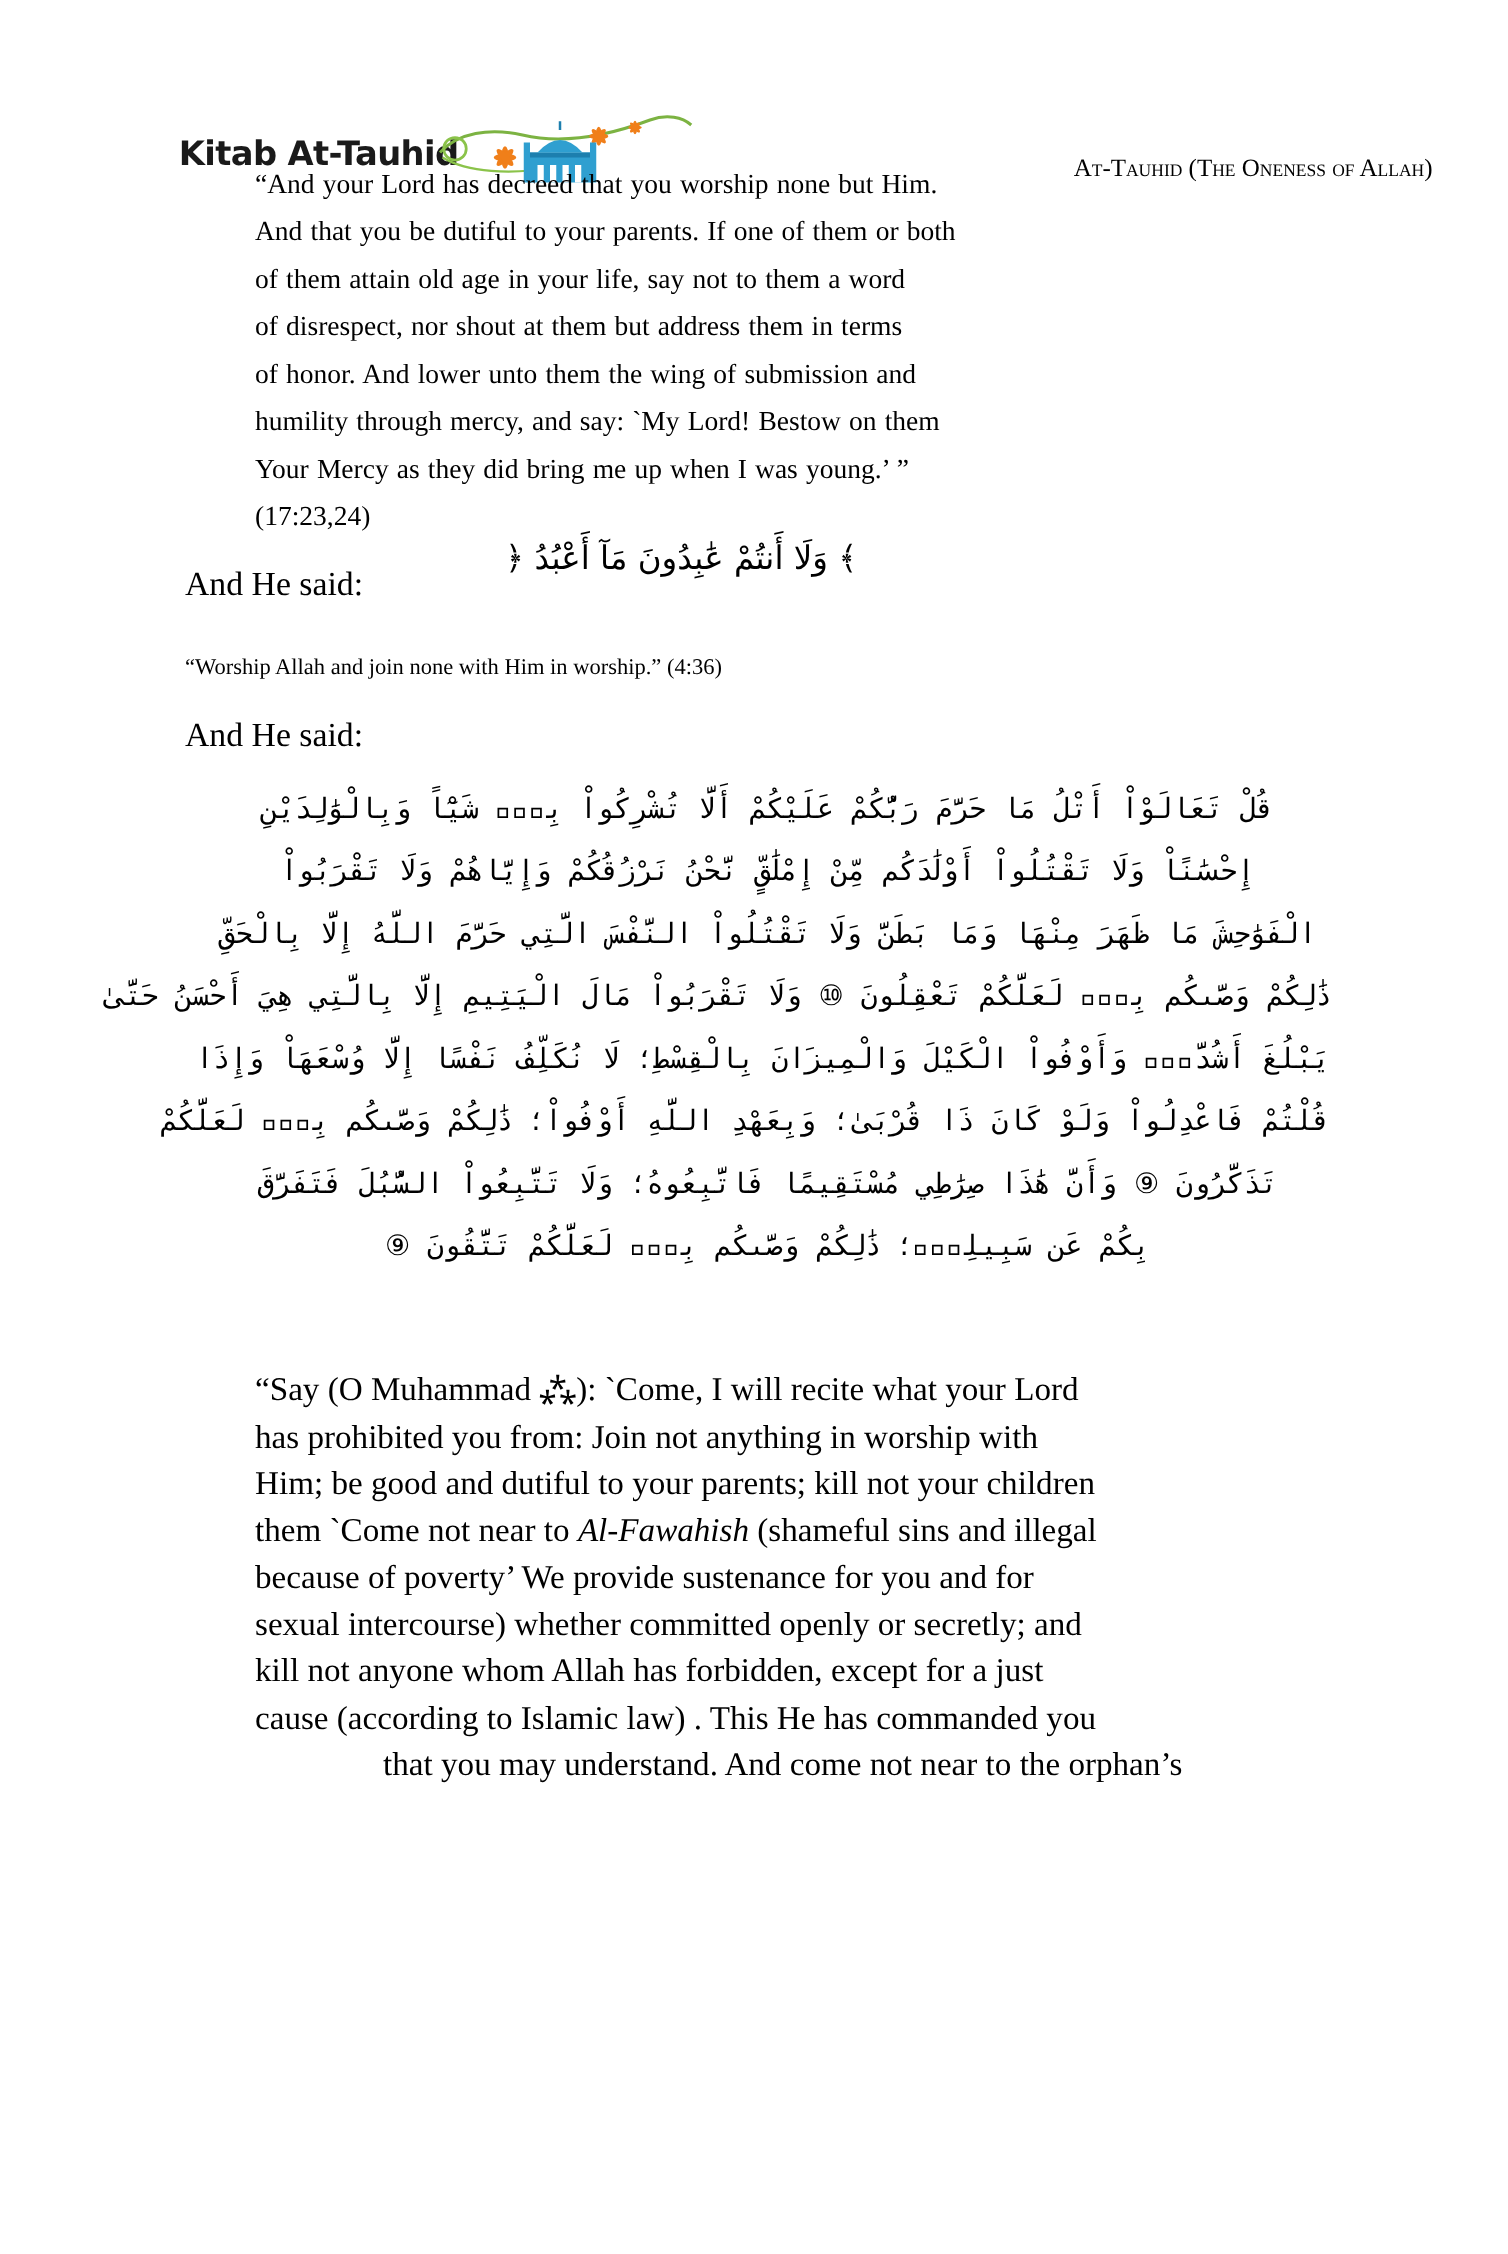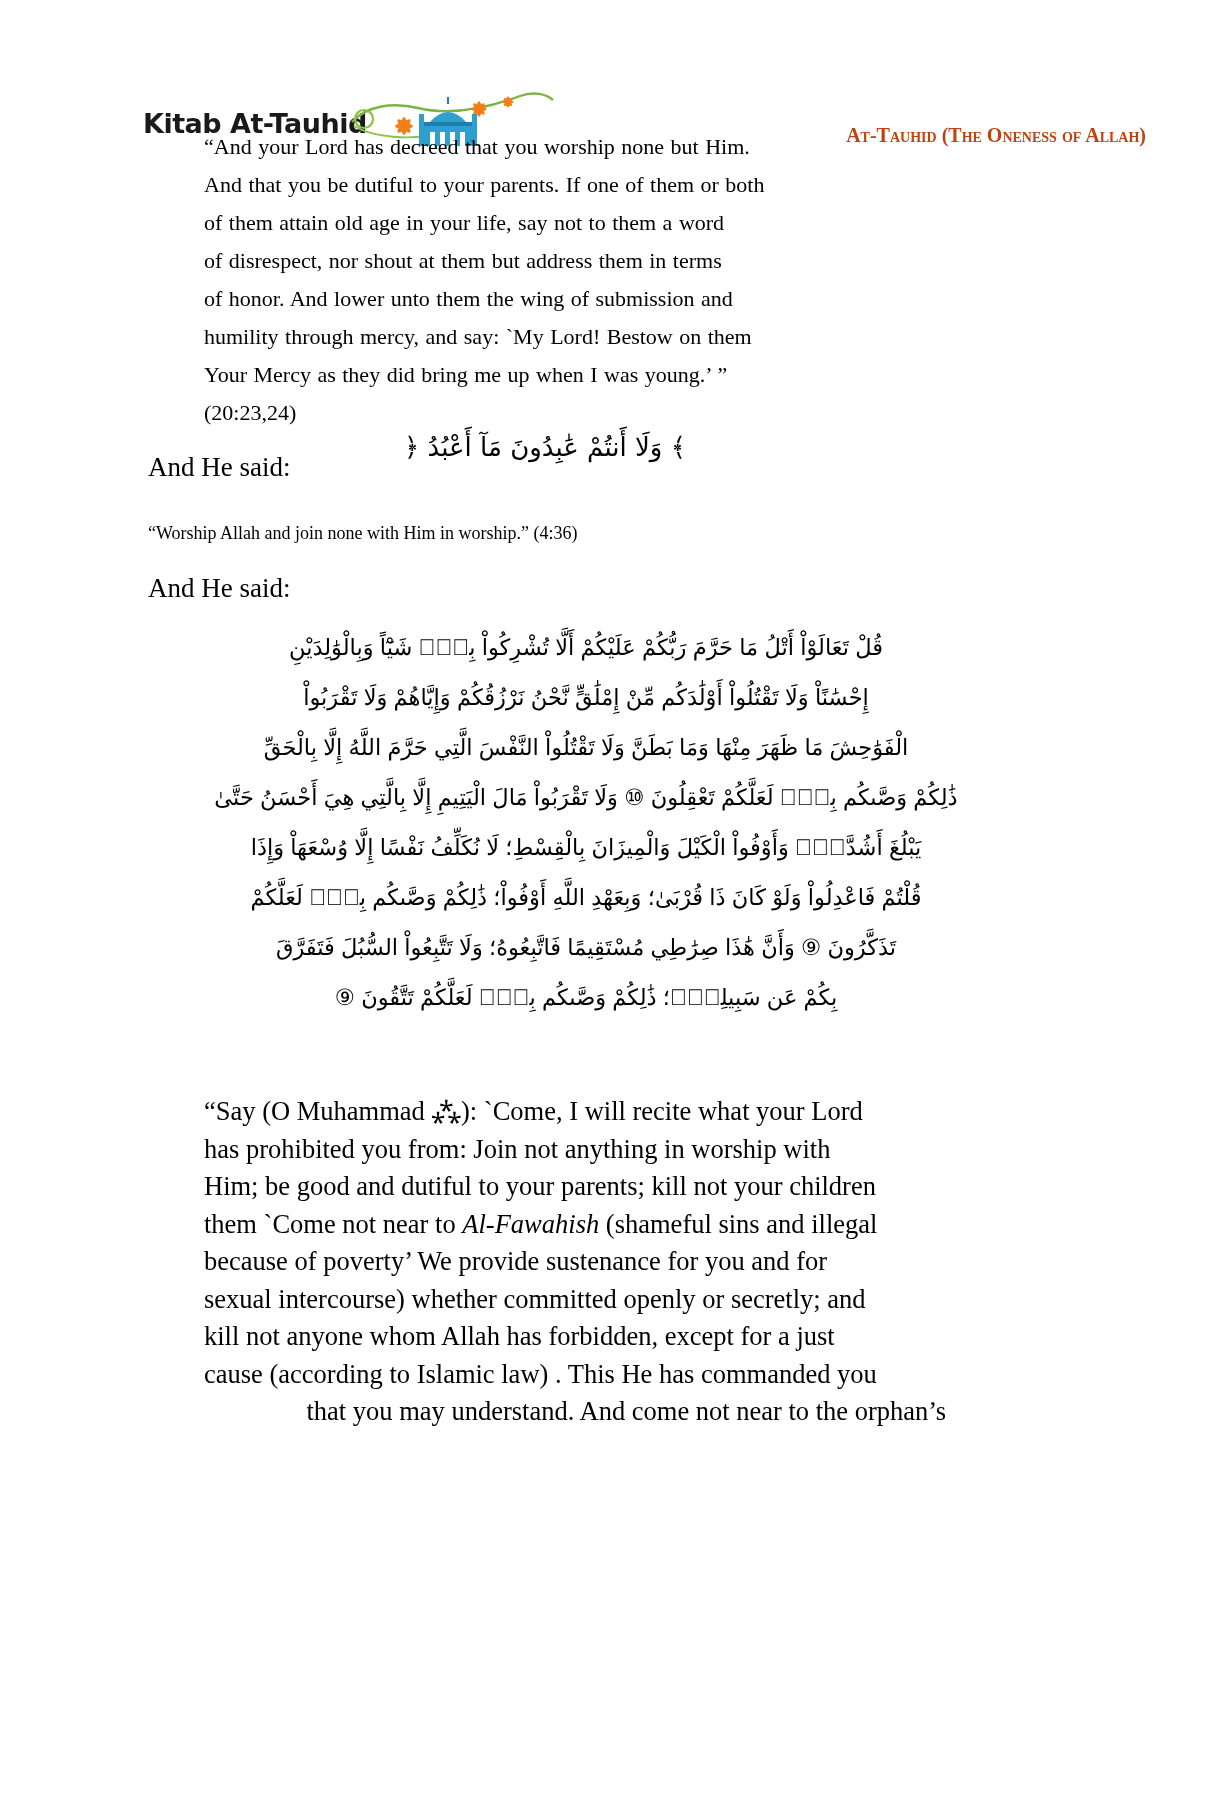--- a/index.html
+++ b/index.html
@@ -49,23 +49,22 @@
     width: 210px;
     height: 60px;
   }
   .header-right {
     position: absolute;
     right: 60px;
     top: 72px;
     font-family: "Liberation Serif", serif;
     font-size: 20px;
     font-variant: small-caps;
-    color: #c2410c;
-    white-space: nowrap;
-    font-weight: bold;
+    color: #000000;
+    white-space: nowrap;
   }
   .header-right .it {
     font-style: normal;
   }
 
   
   .content {
     position: absolute;
     left: 0;
     top: 118px;
@@ -118,26 +117,26 @@
   .said-2 {
     position: absolute;
     left: 148px;
     top: 455px;
     font-size: 27px;
     white-space: nowrap;
   }
 
   .ayah-block {
     position: absolute;
-    left: 136px;
+    left: 164px;
     top: 505px;
     width: 900px;
     direction: rtl;
     text-align: center;
-    font-family: Liberation Sans, sans-serif;
+    font-family: Liberation Mono, monospace;
     font-size: 22.5px;
     line-height: 50px;
     color: #000;
     letter-spacing: 0px;
   }
   .ayah-block .line {
     white-space: nowrap;
     display: block;
   }
 
@@ -229,21 +228,21 @@
   <div class="content">
 
     <div class="quote-block">
       <div>“And your Lord has decreed that you worship none but Him.</div>
       <div>And that you be dutiful to your parents. If one of them or both</div>
       <div>of them attain old age in your life, say not to them a word</div>
       <div>of disrespect, nor shout at them but address them in terms</div>
       <div>of honor. And lower unto them the wing of submission and</div>
       <div>humility through mercy, and say: `My Lord! Bestow on them</div>
       <div class="lastline">Your Mercy as they did bring me up when I was young.’ ”</div>
-      <div class="lastline">(20:23,24)</div>
+      <div class="lastline">(17:23,24)</div>
     </div>
 
     <div class="said-1">And He said:</div>
 
     <div class="ayah-inline">
       <span>﴾</span>
       <span>وَلَا أَنتُمْ عَٰبِدُونَ مَآ أَعْبُدُ</span>
       <span>﴿</span>
     </div>
 

